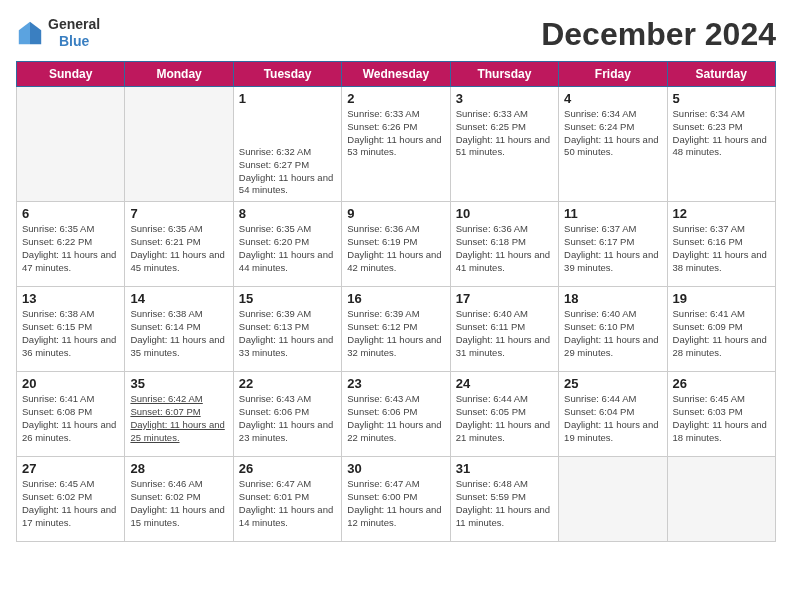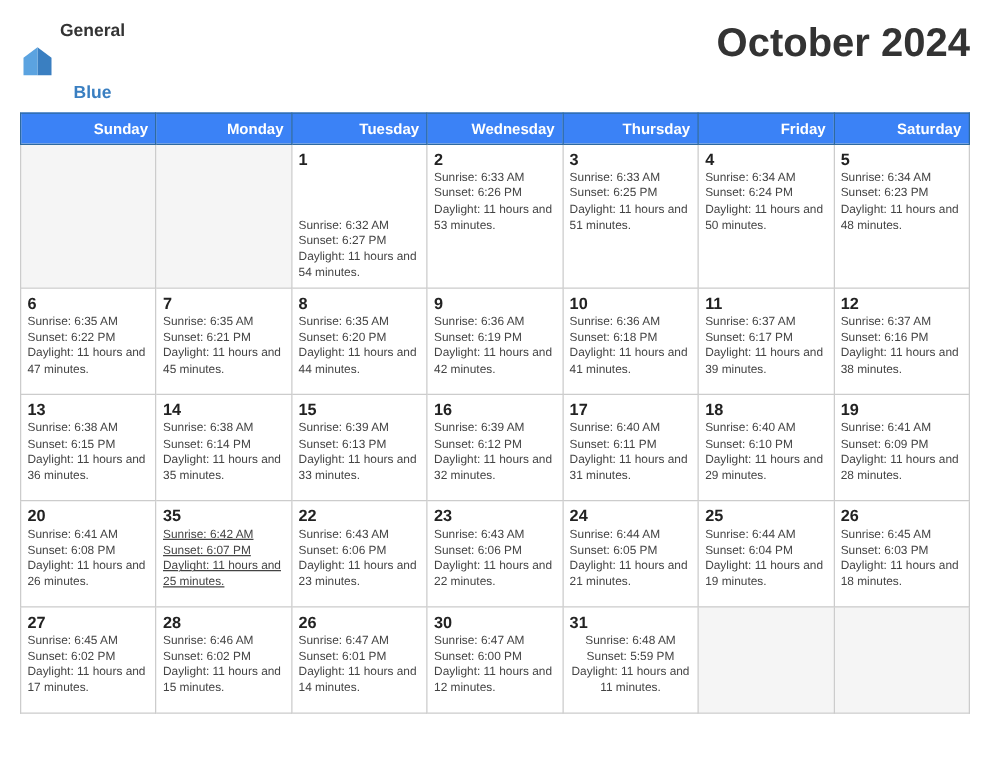--- a/index.html
+++ b/index.html
@@ -20,21 +20,20 @@
       display: flex;
       align-items: center;
       gap: 4px;
     }
     .logo-text {
       display: flex;
       flex-direction: column;
       font-size: 14px;
       font-weight: bold;
       line-height: 1.2;
-      gap: 32px;
     }
     .logo-text span:first-child { color: #333; }
     .logo-text span:last-child { color: #3a7fc1; text-align: center; }
     .logo-icon {
       width: 28px;
       height: 28px;
     }
     .title-block {
       text-align: right;
     }
@@ -47,25 +46,25 @@
       font-size: 16px;
       color: #555;
       font-weight: normal;
     }
     .calendar {
       width: 100%;
       border-collapse: collapse;
       border: 1px solid #ccc;
     }
     .calendar th {
-      background: #3b82f6;
+      background: #be185d;
       color: #fff;
       font-size: 12px;
       padding: 5px 6px;
-      text-align: right;
+      text-align: center;
       border: 1px solid #2e6aa0;
     }
     .calendar td {
       vertical-align: top;
       border: 1px solid #ccc;
       padding: 4px 5px;
       font-size: 10px;
       color: #333;
       width: calc(100% / 7);
       min-height: 80px;
@@ -98,21 +97,21 @@
     <svg class="logo-icon" viewBox="0 0 40 40" xmlns="http://www.w3.org/2000/svg">
       <polygon points="20,4 36,16 36,36 20,36 20,4" fill="#3a7fc1"></polygon>
       <polygon points="20,4 4,16 4,36 20,36 20,4" fill="#5ba3e0"></polygon>
     </svg>
     <div class="logo-text">
       <span>General</span>
       <span>Blue</span>
     </div>
   </div>
   <div class="title-block">
-    <h1>October 2024</h1>
+    <h1>December 2024</h1>
   </div>
 </div>
 
 <table class="calendar">
   <thead>
     <tr>
     <th>Sunday</th>
         <th>Monday</th>
         <th>Tuesday</th>
         <th>Wednesday</th>
@@ -308,21 +307,21 @@
 Daylight: 11 hours and 14 minutes.</div>
         </td>
         <td>
           <span class="day-num">30</span>
           <div class="day-info" style="white-space: pre-line;">Sunrise: 6:47 AM
 Sunset: 6:00 PM
 Daylight: 11 hours and 12 minutes.</div>
         </td>
         <td>
           <span class="day-num">31</span>
-          <div class="day-info" style="white-space: pre-line; text-align: center;">Sunrise: 6:48 AM
+          <div class="day-info" style="white-space: pre-line;">Sunrise: 6:48 AM
 Sunset: 5:59 PM
 Daylight: 11 hours and 11 minutes.</div>
         </td>
         <td class="empty"></td>
         <td class="empty"></td>
       </tr>
     </tbody>
 </table>
 
 </body></html>

